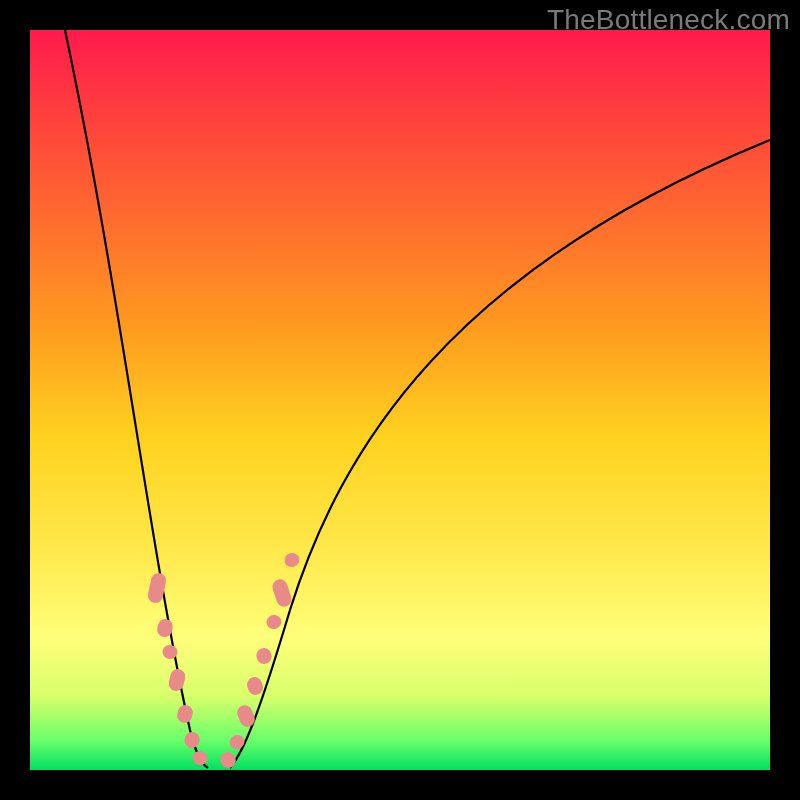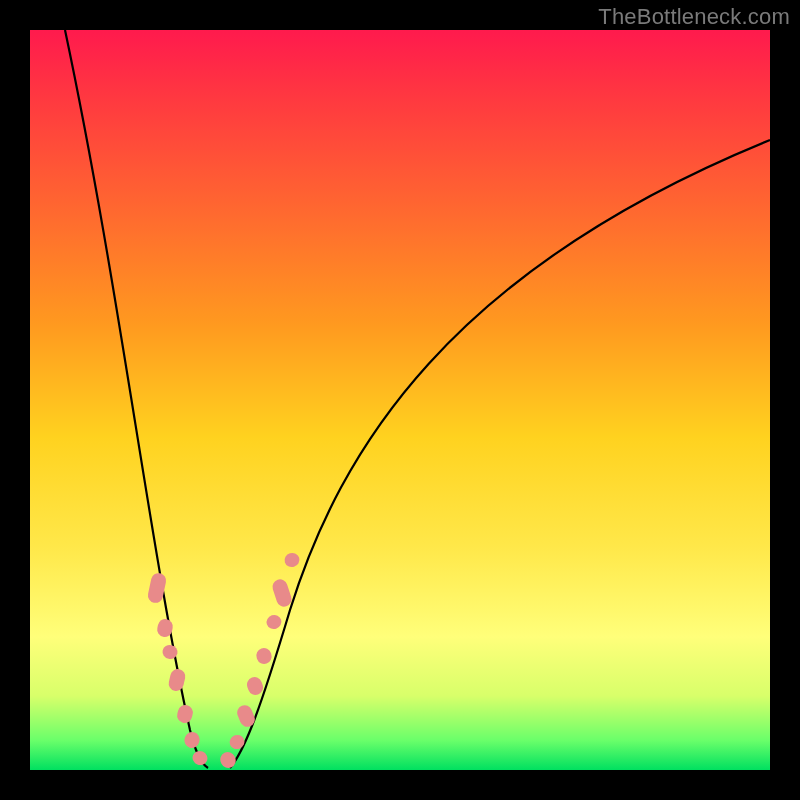--- a/index.html
+++ b/index.html
@@ -28,21 +28,21 @@
       #d8ff6a 90%,
       #6aff6a 96%,
       #00e060 100%
     );
   }
   .watermark {
     position: absolute;
     top: 4px;
     right: 10px;
     color: #7a7a7a;
-    font-size: 22px;
+    font-size: 28px;
     letter-spacing: 0.2px;
     user-select: none;
   }
   svg.curves {
     position: absolute;
     left: 0;
     top: 0;
     width: 740px;
     height: 740px;
     overflow: visible;

